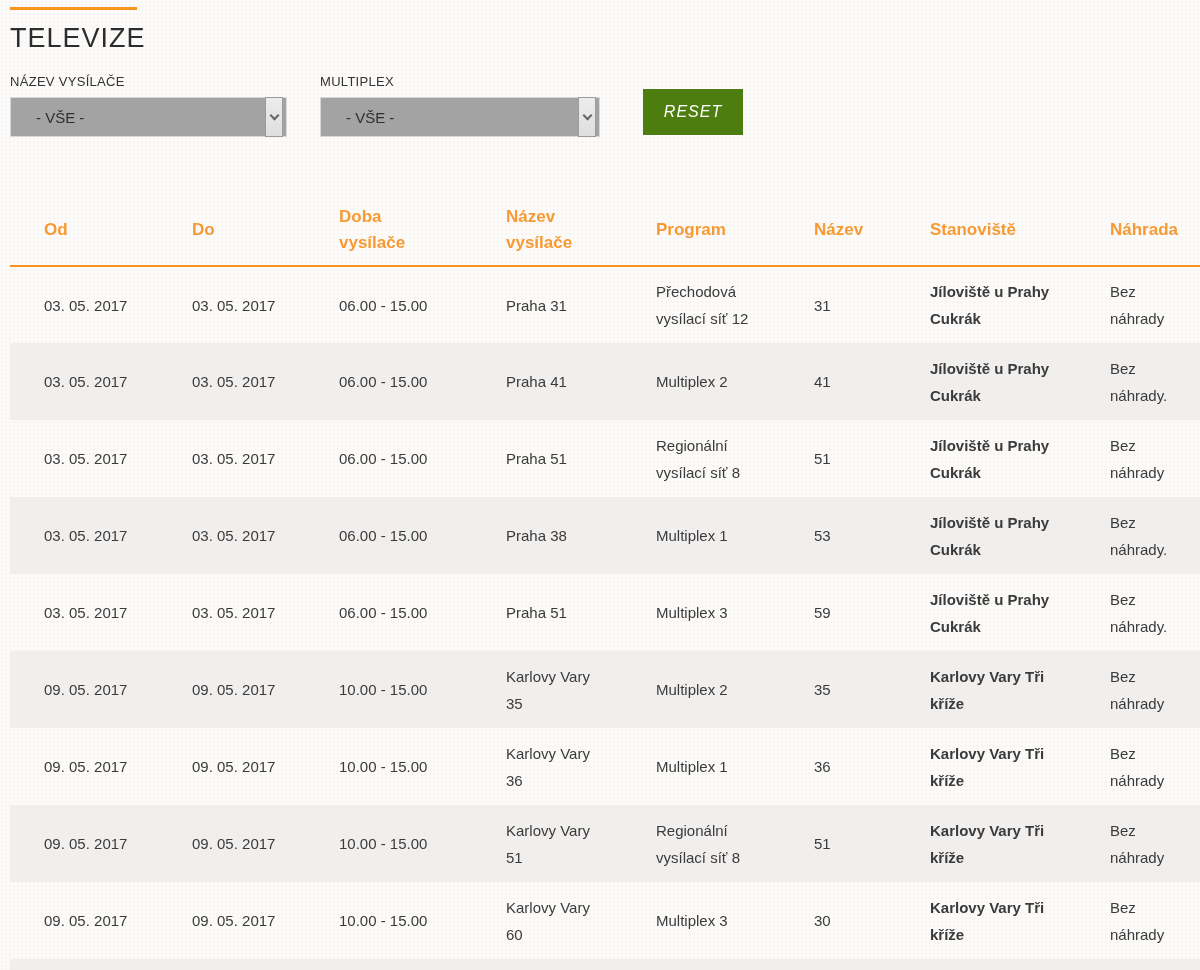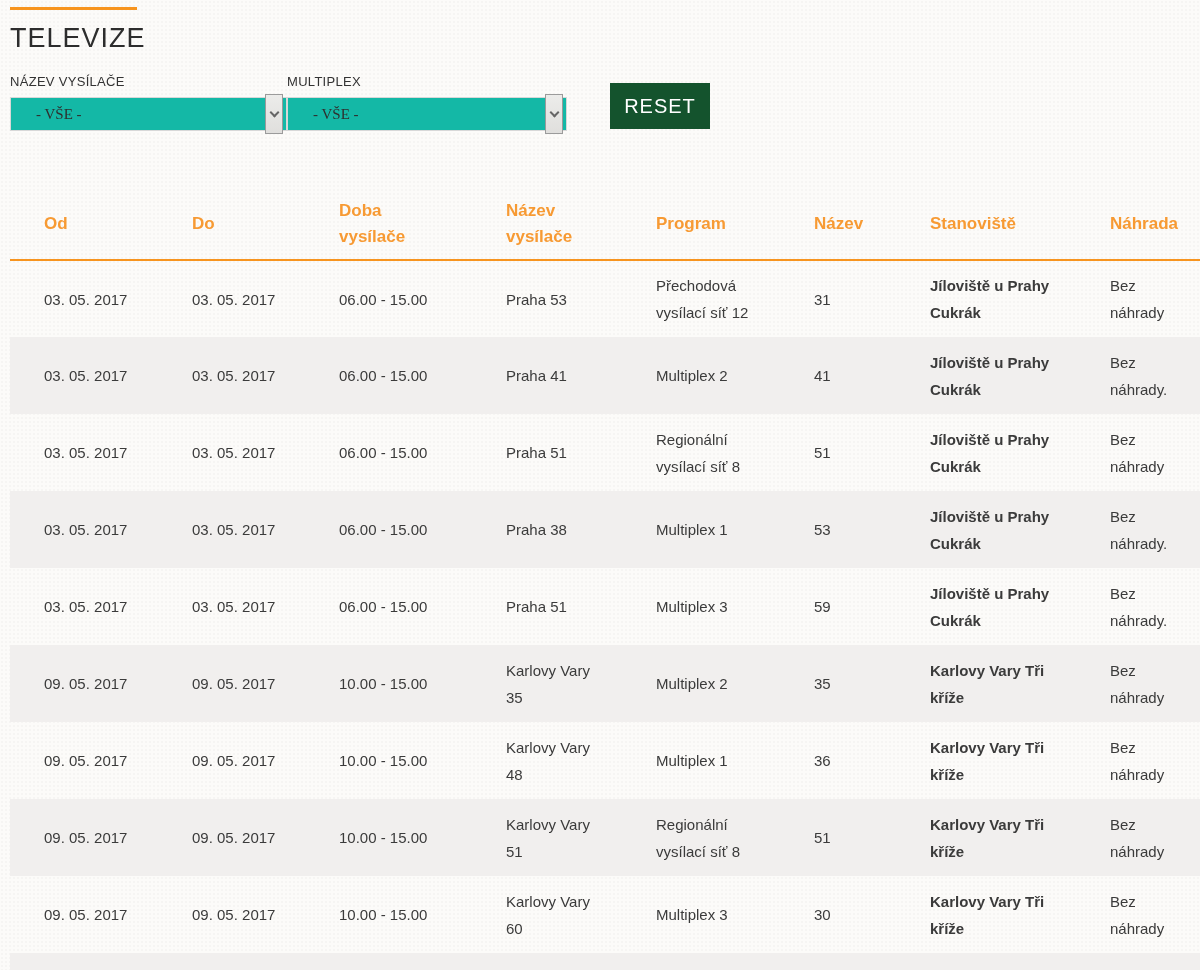--- a/index.html
+++ b/index.html
@@ -18,46 +18,46 @@
     margin-top: 12px;
     font-size: 27px; line-height: 32px;
     font-weight: 400; letter-spacing: 1px;
     color: #2d2d2d;
   }
 
   .filters { display: flex; align-items: flex-start; margin-top: 20px; }
   .filter-group { display: flex; flex-direction: column; }
   .filter-label { font-size: 13px; color: #333; letter-spacing: 0.3px; margin-bottom: 8px; }
   .select-box {
-    width: 277px; height: 34px;
-    background: #14b8a6; border: 1px solid #d8d8d8;
+    width: 277px; height: 40px;
+    background: #a3a3a3; border: 1px solid #d8d8d8;
     display: flex; align-items: center; justify-content: space-between;
     cursor: pointer;
-    font-family: Liberation Serif, serif;
-  }
-  .filter-group.multiplex { }
+  }
+  .filter-group.multiplex { margin-left: 33px; }
   .filter-group.multiplex .select-box { width: 280px; }
   .select-value { padding-left: 25px; font-size: 15px; color: #2f2f2f; }
   .select-btn {
     width: 18px; height: 40px; margin-right: 3px;
     background: linear-gradient(#ececea, #e0dfdd);
     border: 1px solid #9b9b9b;
     display: flex; align-items: center; justify-content: center;
   }
   .chevron {
     width: 7px; height: 7px; margin-top: -4px;
     border-right: 2px solid #666; border-bottom: 2px solid #666;
     transform: rotate(45deg);
   }
   .reset-button {
     margin-left: 43px; align-self: flex-end; margin-bottom: 2px;
     width: 100px; height: 46px;
-    background: #14532d; border: none;
-    color: #ffffff; font-family: inherit; font-size: 20px; letter-spacing: 1px;
+    background: #4d7c0f; border: none;
+    color: #ffffff; font-family: inherit; font-size: 16px; letter-spacing: 1px;
     cursor: pointer;
+    font-style: italic;
   }
 
   table.outages {
     margin-top: 57px;
     border-collapse: collapse;
     table-layout: fixed;
     width: 1250px;
   }
   col.c0 { width: 148px; } col.c1 { width: 147px; } col.c2 { width: 167px; }
   col.c3 { width: 150px; } col.c4 { width: 158px; } col.c5 { width: 116px; }
@@ -139,21 +139,21 @@
           <th class="c5"><span class="hwrap">Název</span></th>
           <th class="c6"><span class="hwrap">Stanoviště</span></th>
           <th class="c7"><span class="hwrap">Náhrada</span></th>
         </tr>
     </thead>
     <tbody>
         <tr>
           <td class="col-od"><span class="cw">03. 05. 2017</span></td>
           <td class="col-do"><span class="cw">03. 05. 2017</span></td>
           <td class="col-doba"><span class="cw">06.00 - 15.00</span></td>
-          <td class="col-nazev"><span class="cw">Praha 53</span></td>
+          <td class="col-nazev"><span class="cw">Praha 31</span></td>
           <td class="col-program"><span class="cw">Přechodová vysílací síť 12</span></td>
           <td class="col-kanal"><span class="cw">31</span></td>
           <td class="col-stanoviste"><span class="cw">Jíloviště u Prahy Cukrák</span></td>
           <td class="col-nahrada"><span class="cw">Bez náhrady</span></td>
         </tr>
         <tr>
           <td class="col-od"><span class="cw">03. 05. 2017</span></td>
           <td class="col-do"><span class="cw">03. 05. 2017</span></td>
           <td class="col-doba"><span class="cw">06.00 - 15.00</span></td>
           <td class="col-nazev"><span class="cw">Praha 41</span></td>
@@ -199,21 +199,21 @@
           <td class="col-nazev"><span class="cw">Karlovy Vary 35</span></td>
           <td class="col-program"><span class="cw">Multiplex 2</span></td>
           <td class="col-kanal"><span class="cw">35</span></td>
           <td class="col-stanoviste"><span class="cw">Karlovy Vary Tři kříže</span></td>
           <td class="col-nahrada"><span class="cw">Bez náhrady</span></td>
         </tr>
         <tr>
           <td class="col-od"><span class="cw">09. 05. 2017</span></td>
           <td class="col-do"><span class="cw">09. 05. 2017</span></td>
           <td class="col-doba"><span class="cw">10.00 - 15.00</span></td>
-          <td class="col-nazev"><span class="cw">Karlovy Vary 48</span></td>
+          <td class="col-nazev"><span class="cw">Karlovy Vary 36</span></td>
           <td class="col-program"><span class="cw">Multiplex 1</span></td>
           <td class="col-kanal"><span class="cw">36</span></td>
           <td class="col-stanoviste"><span class="cw">Karlovy Vary Tři kříže</span></td>
           <td class="col-nahrada"><span class="cw">Bez náhrady</span></td>
         </tr>
         <tr>
           <td class="col-od"><span class="cw">09. 05. 2017</span></td>
           <td class="col-do"><span class="cw">09. 05. 2017</span></td>
           <td class="col-doba"><span class="cw">10.00 - 15.00</span></td>
           <td class="col-nazev"><span class="cw">Karlovy Vary 51</span></td>

